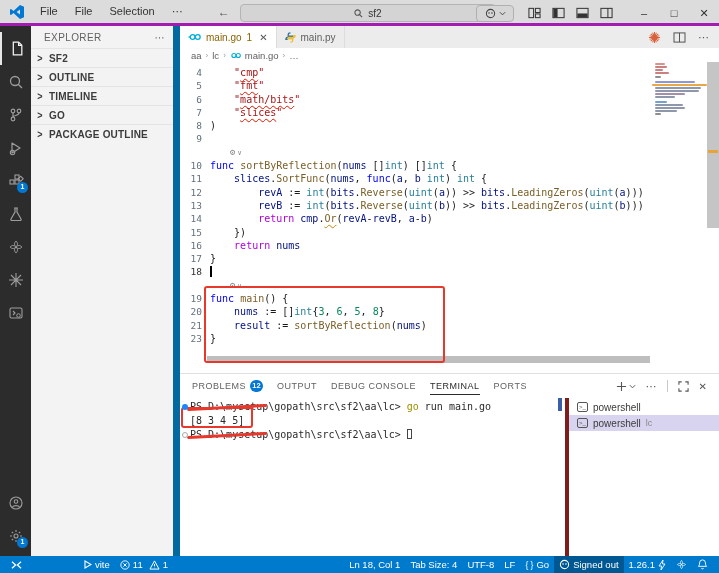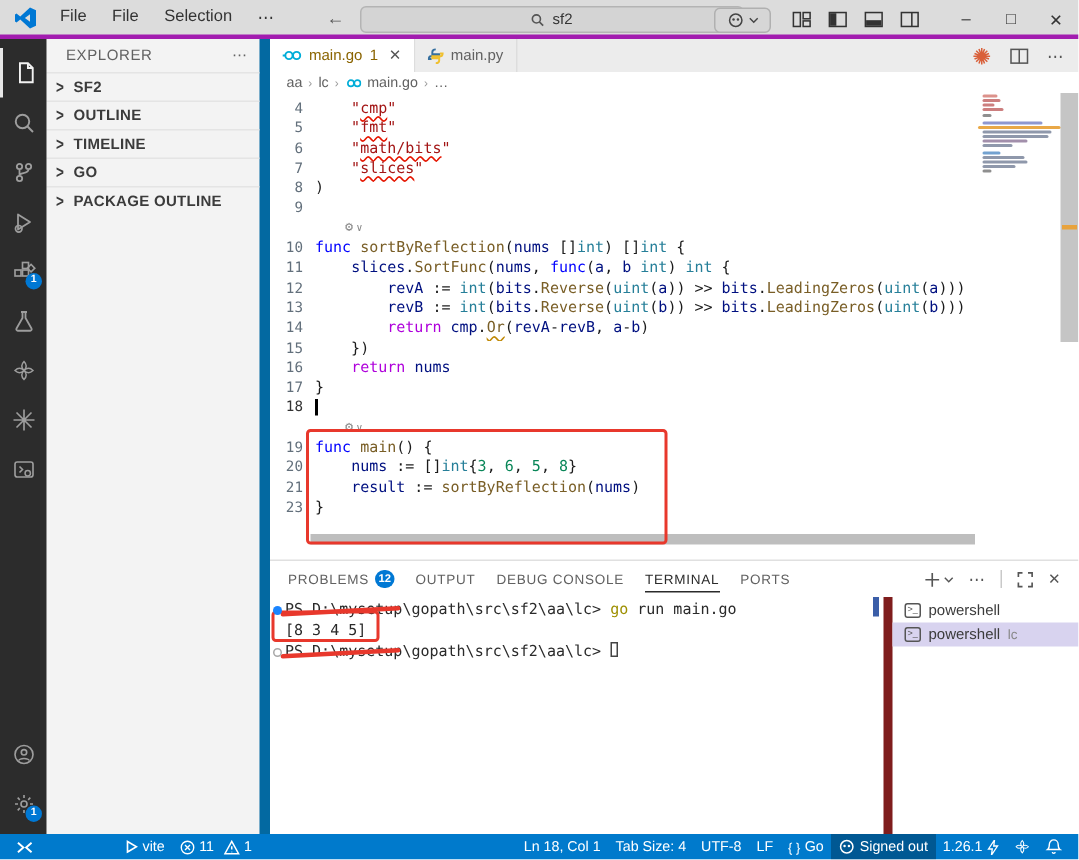--- a/index.html
+++ b/index.html
@@ -78,21 +78,21 @@
   .panel-body{flex:1;display:flex;min-height:0}
   .terminal{flex:1;position:relative;font-family:"DejaVu Sans Mono",monospace;font-size:10px;color:#2a2a2a;padding:2px 0 0 10px}
   .term-line{height:14px;line-height:14px;white-space:pre}
   .tt-pr{color:#2a2a2a}.tt-cmd{color:#9d8f00}
   .term-deco{position:absolute;left:2px;width:6px;height:6px;border-radius:50%}
   .term-deco.filled{background:#1a85ff}
   .term-deco.empty{border:1px solid #a8a8a8;background:#fff}
   .term-cursor{display:inline-block;width:5px;height:10px;border:1px solid #444;vertical-align:-1px}
   .anno-strike{position:absolute;height:2.5px;background:#e8382c;border-radius:2px;pointer-events:none}
   .term-scrollmark{position:absolute;right:3px;top:0;width:4px;height:13px;background:#3b5ea8}
-  .term-list{width:130px;border-left:6px solid #7f1d1d;padding-top:1px;font-size:10px;color:#3b3b3b}
+  .term-list{width:154px;border-left:4px solid #7f1d1d;padding-top:1px;font-size:10px;color:#3b3b3b}
   .tl-row{height:16px;display:flex;align-items:center;gap:5px;padding-left:8px}
   .tl-row.selected{background:#d8d3ef}
   .tl-desc{color:#888;font-size:9px}
   .term-icon{width:11px;height:10px;border:1px solid #555;border-radius:2px;font-size:6px;line-height:8px;text-align:left;padding-left:1px;color:#555;flex:0 0 11px}
 
   
   .statusbar{height:17px;background:#007acc;color:#fff;display:flex;align-items:center;font-size:9.5px;flex:0 0 17px;padding:0 6px}
   .st-item{display:flex;align-items:center;gap:3px;padding:0 5px;height:100%}
   .st-right{margin-left:auto;display:flex;align-items:center;height:100%}
   .st-dark{background:rgba(0,0,0,.28)}

